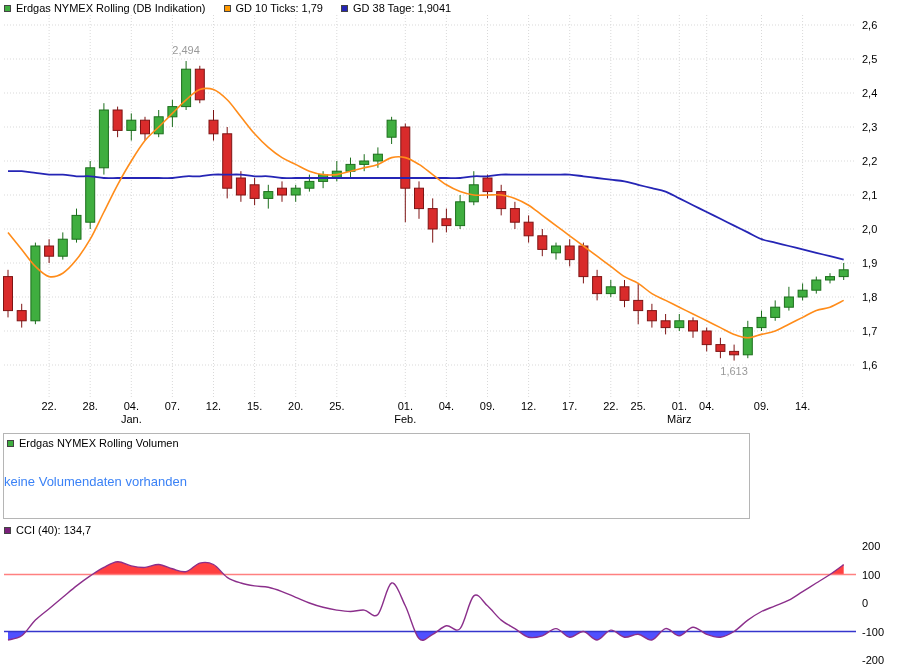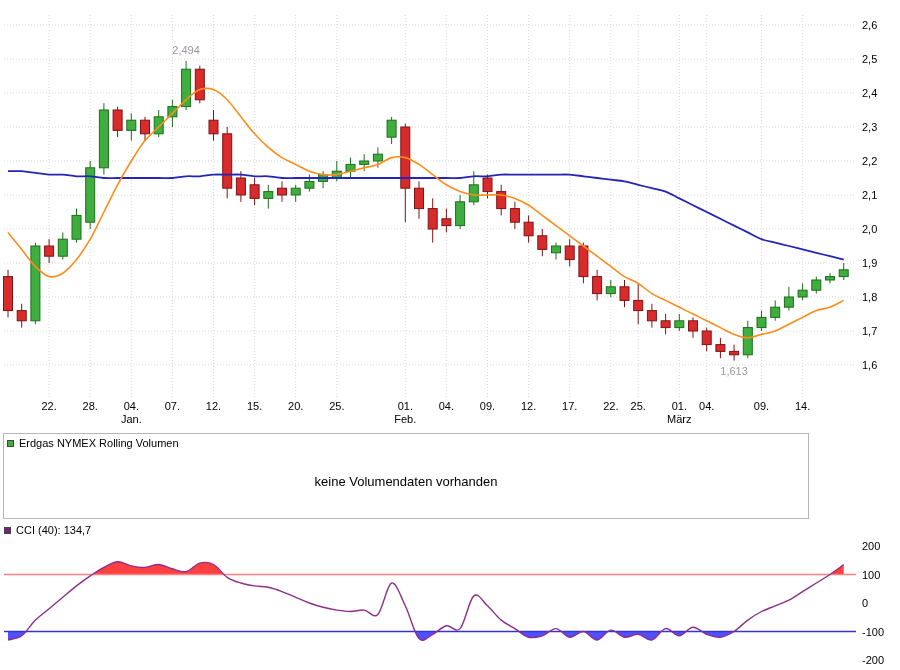--- a/index.html
+++ b/index.html
@@ -11,29 +11,43 @@
   .swatch{width:7px;height:7px;border:1px solid #444;display:inline-block;flex:0 0 auto}
   #main-legend{top:2px;left:4px}
   #cci-legend{top:524px;left:4px}
   svg{position:absolute;left:0;display:block}
   #main-svg{top:0}
   #cci-svg{top:538px}
   svg text{font-family:"Liberation Sans",sans-serif;font-size:11px;fill:#000}
   svg text.annot{fill:#9a9a9a}
   .mid{text-anchor:middle}
   line.grid{stroke:#d9d9d9;stroke-width:1;stroke-dasharray:1 2}
-  #volume-panel{position:absolute;left:3px;top:433px;width:806px;height:86px;border:1px solid #b5b5b5;background:#fff}
+  #volume-panel{position:absolute;left:3px;top:433px;width:747px;height:86px;border:1px solid #b5b5b5;background:#fff}
   #volume-panel .legend-row{left:3px;top:3px}
-  #volume-message{position:absolute;left:0;right:0;top:40px;text-align:center;font-size:13px;color:#000000}
+  #volume-message{position:absolute;left:0;right:0;top:40px;font-size:13px;color:#3b82f6}
 </style>
 </head>
 <body>
 
 <div id="screen">
 
+  <div id="main-legend" class="legend-row">
+    <span class="legend-item">
+      <span class="swatch" style="background: rgb(63, 174, 63);"></span>
+      <span>Erdgas NYMEX Rolling (DB Indikation)</span>
+    </span>
+    <span class="legend-item">
+      <span class="swatch" style="background: rgb(255, 153, 0);"></span>
+      <span>GD 10 Ticks: 1,79</span>
+    </span>
+    <span class="legend-item">
+      <span class="swatch" style="background: rgb(37, 37, 181);"></span>
+      <span>GD 38 Tage: 1,9041</span>
+    </span>
+  </div>
 
   <svg id="main-svg" width="900" height="430" viewBox="0 0 900 430">
       <line x1="4" y1="25" x2="856" y2="25" class="grid"></line>
       <text x="862" y="29">2,6</text>
       <line x1="4" y1="59.00000000000003" x2="856" y2="59.00000000000003" class="grid"></line>
       <text x="862" y="63.00000000000003">2,5</text>
       <line x1="4" y1="93.00000000000006" x2="856" y2="93.00000000000006" class="grid"></line>
       <text x="862" y="97.00000000000006">2,4</text>
       <line x1="4" y1="127.00000000000009" x2="856" y2="127.00000000000009" class="grid"></line>
       <text x="862" y="131.00000000000009">2,3</text>

